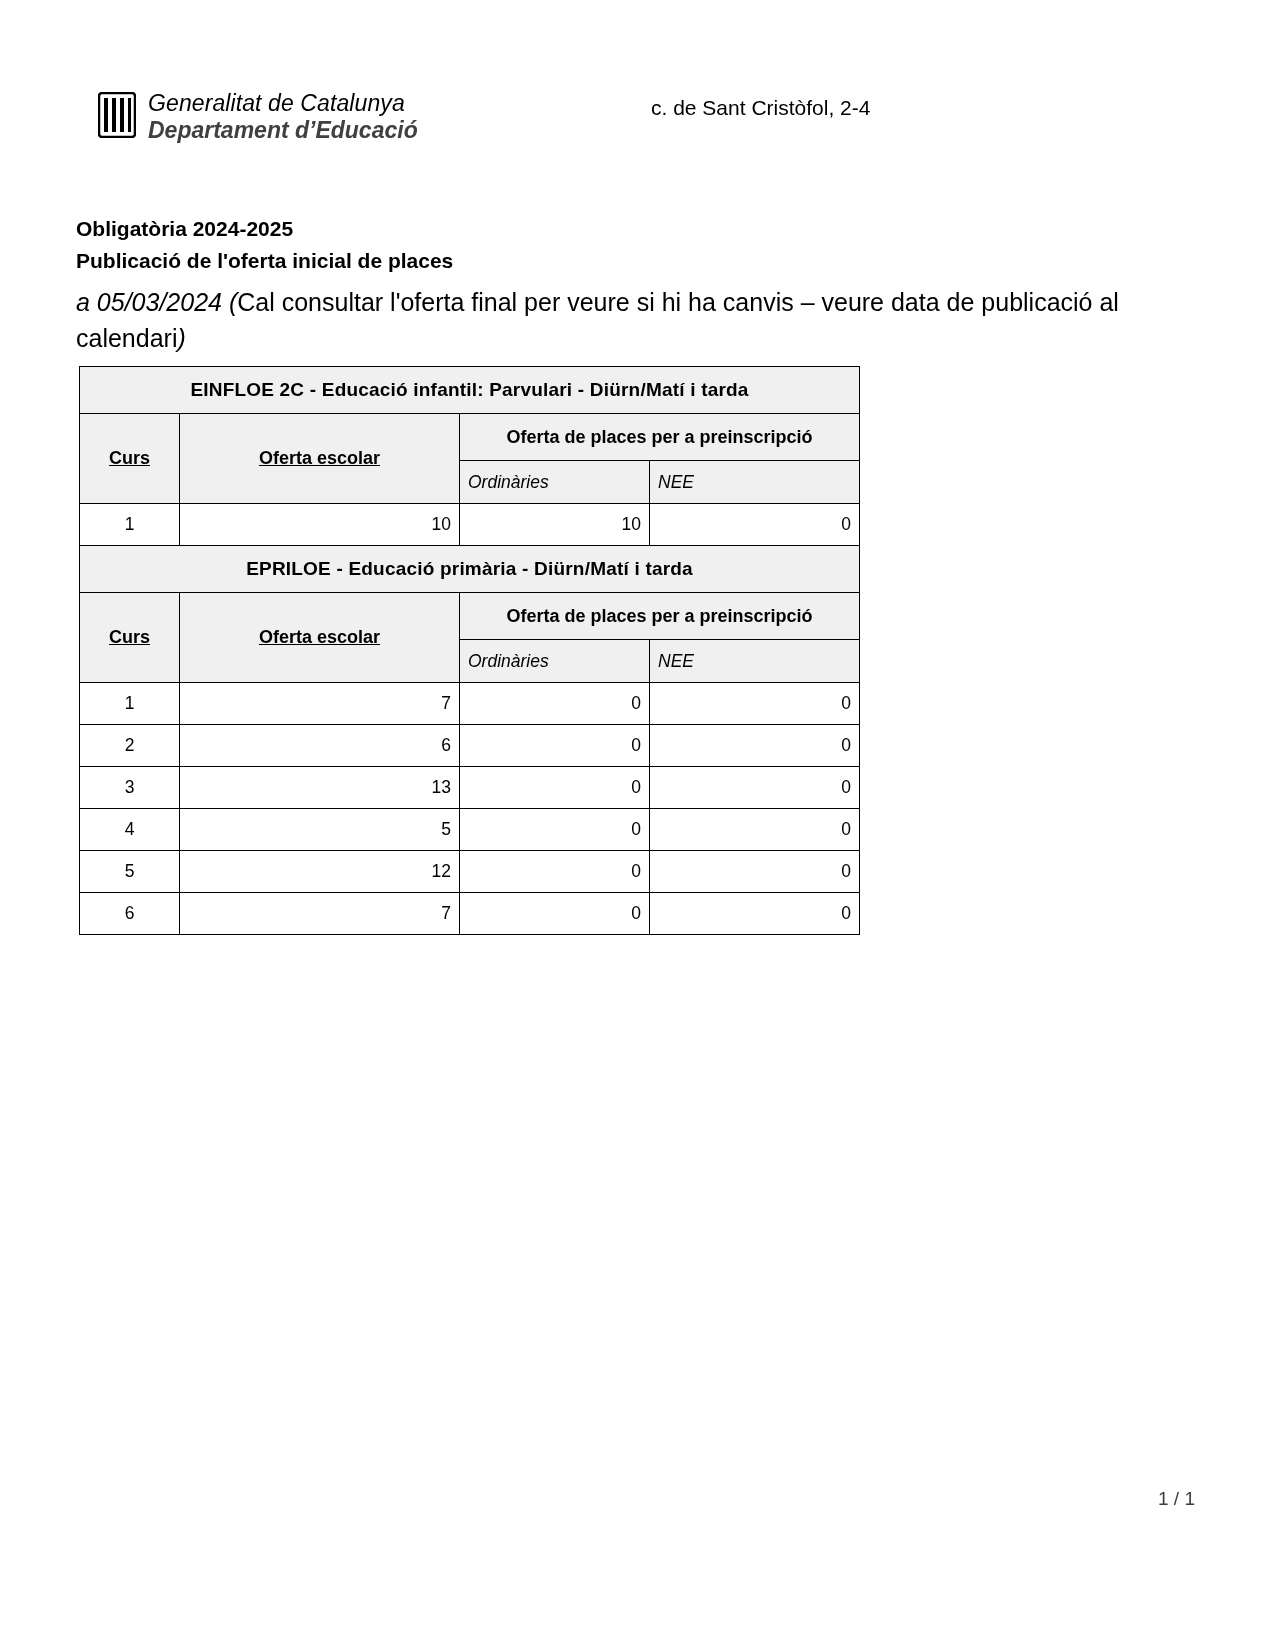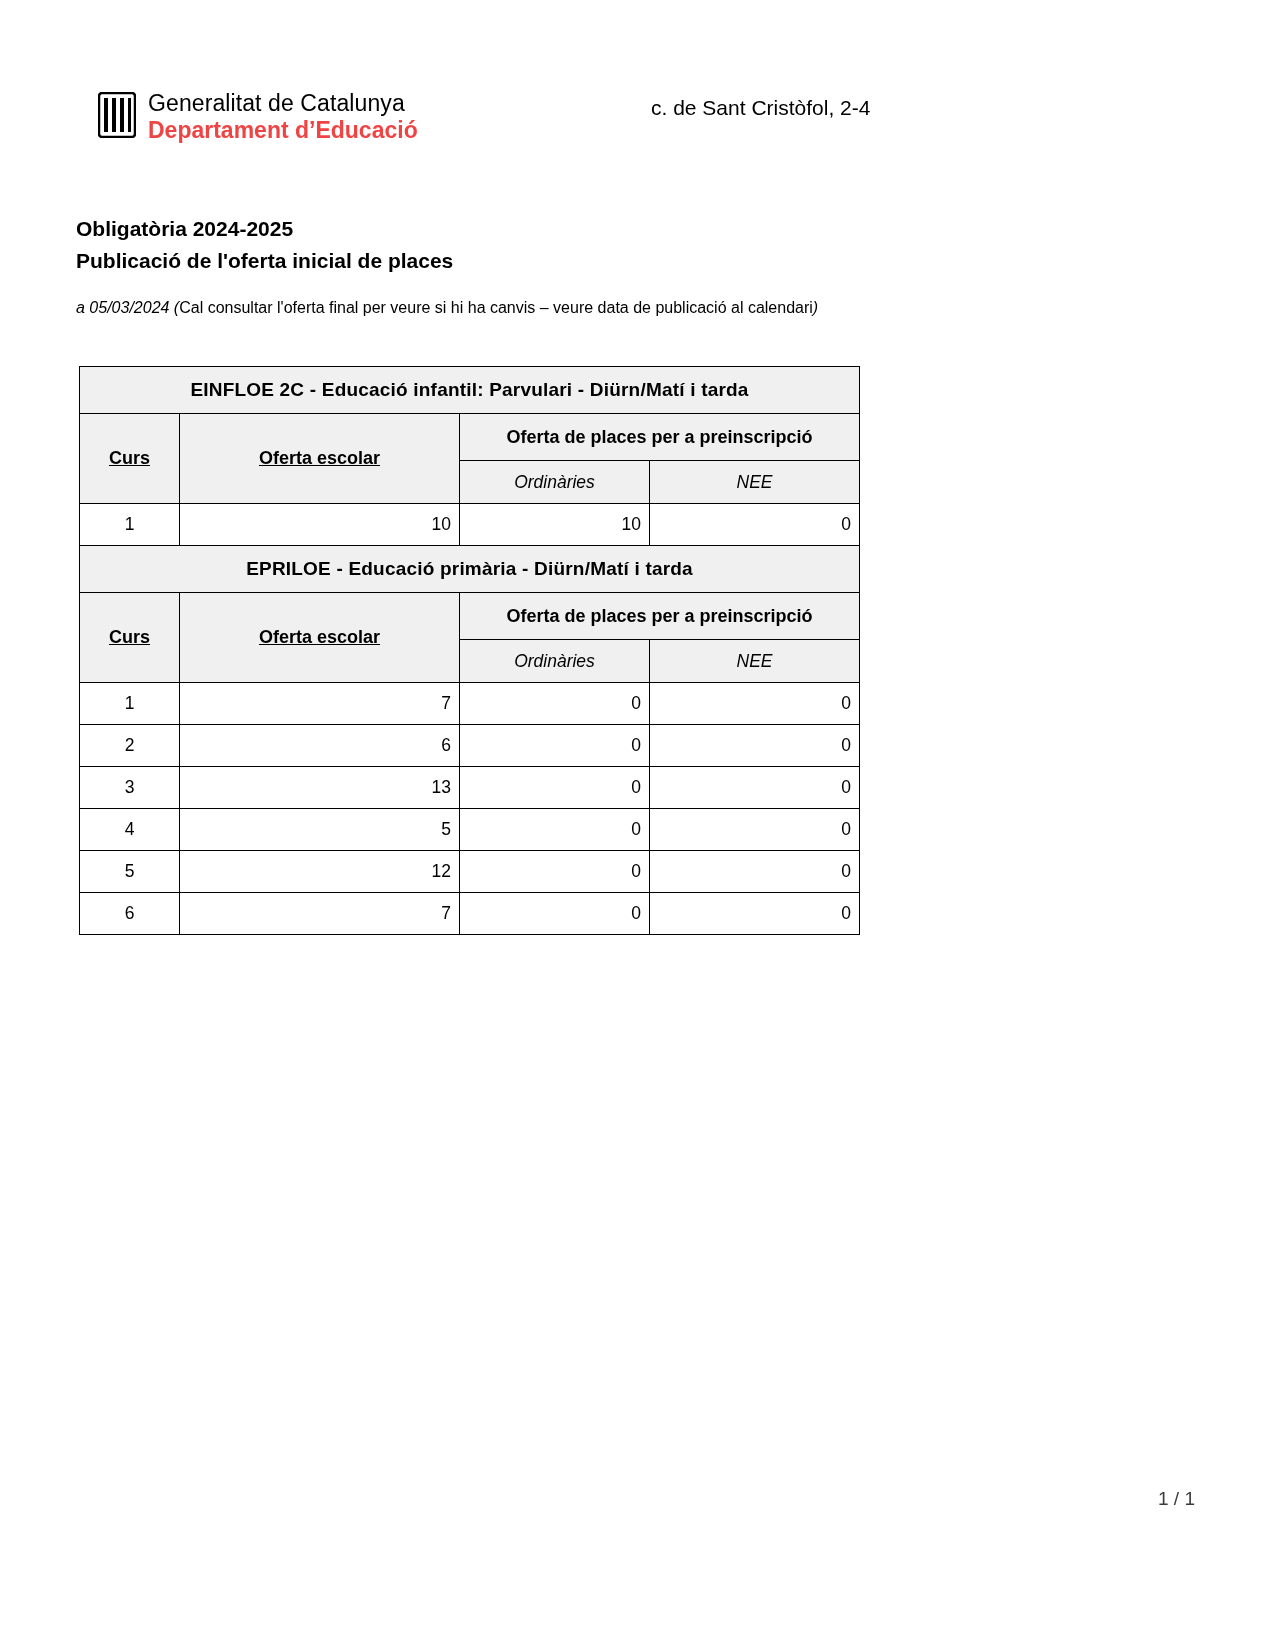--- a/index.html
+++ b/index.html
@@ -39,30 +39,31 @@
     align-items: flex-start;
   }
   .logo-mark {
     width: 38px;
     height: 46px;
     margin-right: 12px;
     margin-top: 2px;
   }
   .logo-text {
     line-height: 1.18;
+    font-style: italic;
   }
   .logo-line1 {
     font-size: 23px;
     letter-spacing: 0.1px;
     color: #000;
   }
   .logo-line2 {
     font-size: 23px;
     font-weight: bold;
-    color: #ef4444;
+    color: #404040;
   }
 
   .addr-block {
     position: absolute;
     left: 651px;
     top: 2px;
     font-size: 21px;
     line-height: 1.52;
     color: #000;
   }
@@ -78,23 +79,23 @@
     font-size: 21px;
     font-weight: bold;
     line-height: 1.5;
   }
   .title-2 {
     font-size: 21px;
     font-weight: bold;
     line-height: 1.5;
   }
   .subtitle {
-    font-size: 16px;
+    font-size: 25px;
     font-style: italic;
-    margin-top: 20px;
+    margin-top: 8px;
     line-height: 1.45;
   }
   .subtitle .non-italic {
     font-style: normal;
   }
 
   
   .tbl {
     position: absolute;
     border-collapse: collapse;
@@ -116,21 +117,20 @@
     letter-spacing: 0.2px;
   }
   .tbl .hdr td {
     background: #f0f0f0;
     text-align: center;
     font-weight: bold;
     font-size: 18px;
   }
   .tbl .hdr-sub td {
     background: #f0f0f0;
-    text-align: center;
     font-style: italic;
     font-weight: normal;
     font-size: 17.5px;
     height: 26px;
   }
   .tbl td.curs-h { height: 58px; text-decoration: underline; }
   .tbl td.pre-h  { height: 30px; }
 
   .tbl .data td {
     height: 25px;

